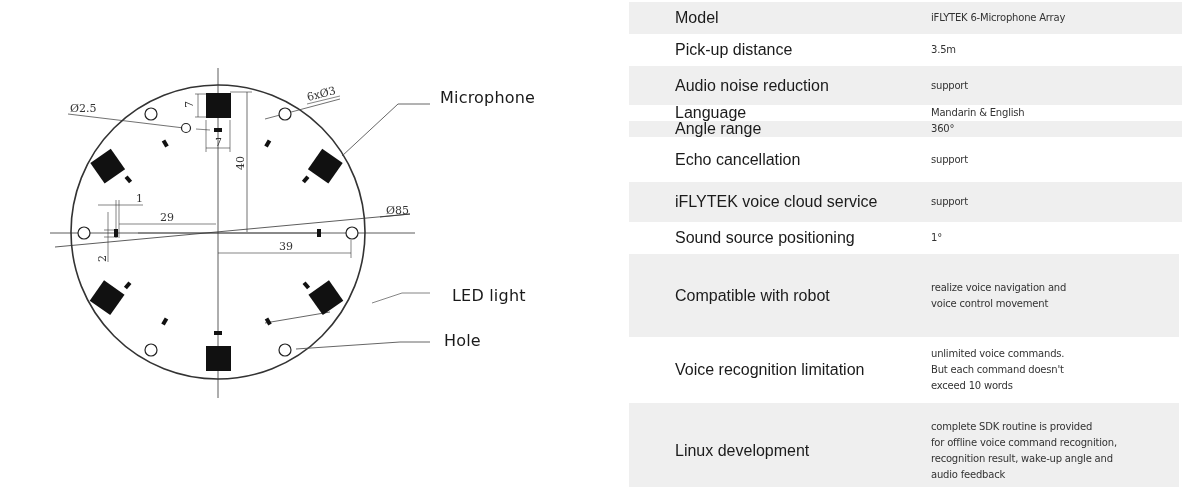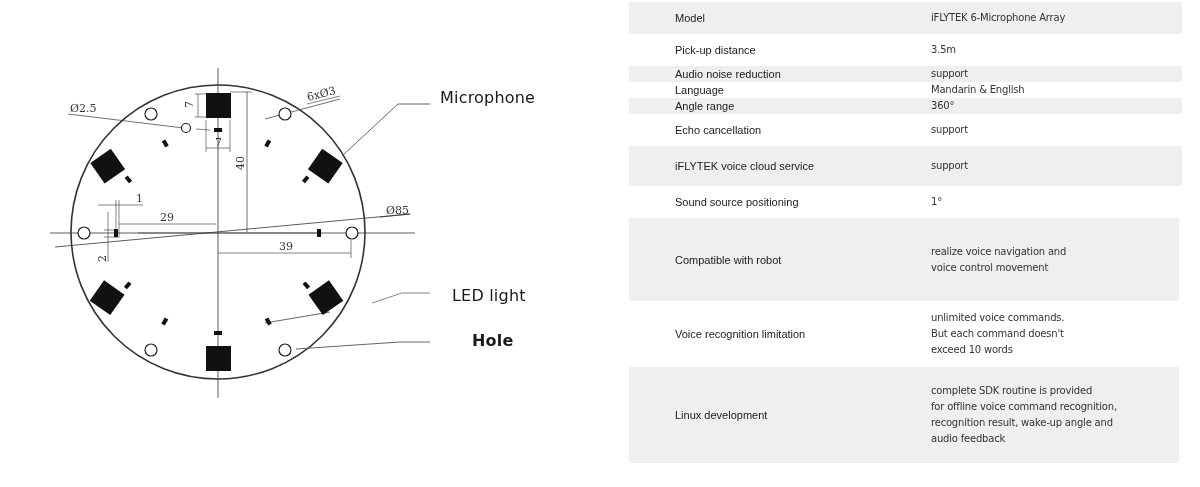--- a/index.html
+++ b/index.html
@@ -7,21 +7,21 @@
          font-family: "DejaVu Sans", sans-serif; color: #222; }
   #diagram { position: absolute; left: 0; top: 0; width: 620px; height: 487px; }
   #diagram svg { position: absolute; left: 0; top: 0; }
   .callout-label { position: absolute; font-family: "DejaVu Sans", sans-serif;
                    font-size: 16px; color: #1a1a1a; letter-spacing: 0.2px; }
   .dim { font-family: "DejaVu Serif", serif; font-size: 11px; fill: #333; }
   #specs { position: absolute; left: 629px; top: 2px; width: 553px; }
   .row { display: flex; align-items: center; width: 100%; }
   .row.gray { background: #efefef; }
   .row .k { width: 255px; padding-left: 46px; box-sizing: border-box;
-            font-family: "Liberation Sans", sans-serif; font-size: 11px; color: #1b1b1b; }
+            font-family: "Liberation Sans", sans-serif; font-size: 16px; color: #1b1b1b; }
   .row .v { flex: 1; padding-left: 47px; box-sizing: border-box;
             font-family: "DejaVu Sans", sans-serif; font-size: 10px; color: #333;
             line-height: 16px; white-space: pre-line; letter-spacing: -0.2px; }
   .row.narrow { width: 550px; }
 </style>
 </head>
 <body>
 
 <div id="diagram">
   <svg width="620" height="487" viewBox="0 0 620 487">
@@ -117,45 +117,45 @@
     <text class="dim" x="215" y="146">7</text>
     <text class="dim" x="244" y="170" transform="rotate(-90 244 170)">40</text>
     <text class="dim" x="160" y="221">29</text>
     <text class="dim" x="279" y="250">39</text>
     <text class="dim" x="136" y="202">1</text>
     <text class="dim" x="106" y="262" transform="rotate(-90 106 262)">2</text>
   </svg>
 
   <div class="callout-label" style="left:440px; top:88px;">Microphone</div>
   <div class="callout-label" style="left:452px; top:286px;text-align:center;">LED light</div>
-  <div class="callout-label" style="left:472px; top:331px;font-weight:bold;">Hole</div>
+  <div class="callout-label" style="left:444px; top:331px;">Hole</div>
 </div>
 
 <div id="specs">
   <div class="row gray" style="height:32px">
     <div class="k">Model</div>
     <div class="v">iFLYTEK 6-Microphone Array</div>
   </div>
   <div class="row" style="height:32px">
     <div class="k">Pick-up distance</div>
     <div class="v">3.5m</div>
   </div>
-  <div class="row gray" style="height:16px">
+  <div class="row gray" style="height:39px">
     <div class="k">Audio noise reduction</div>
     <div class="v">support</div>
   </div>
   <div class="row" style="height:16px">
     <div class="k">Language</div>
     <div class="v">Mandarin &amp; English</div>
   </div>
   <div class="row gray" style="height:16px">
     <div class="k">Angle range</div>
     <div class="v">360°</div>
   </div>
-  <div class="row" style="height:32px">
+  <div class="row" style="height:45px">
     <div class="k">Echo cancellation</div>
     <div class="v">support</div>
   </div>
   <div class="row gray" style="height:40px">
     <div class="k">iFLYTEK voice cloud service</div>
     <div class="v">support</div>
   </div>
   <div class="row" style="height:32px">
     <div class="k">Sound source positioning</div>
     <div class="v">1°</div>

